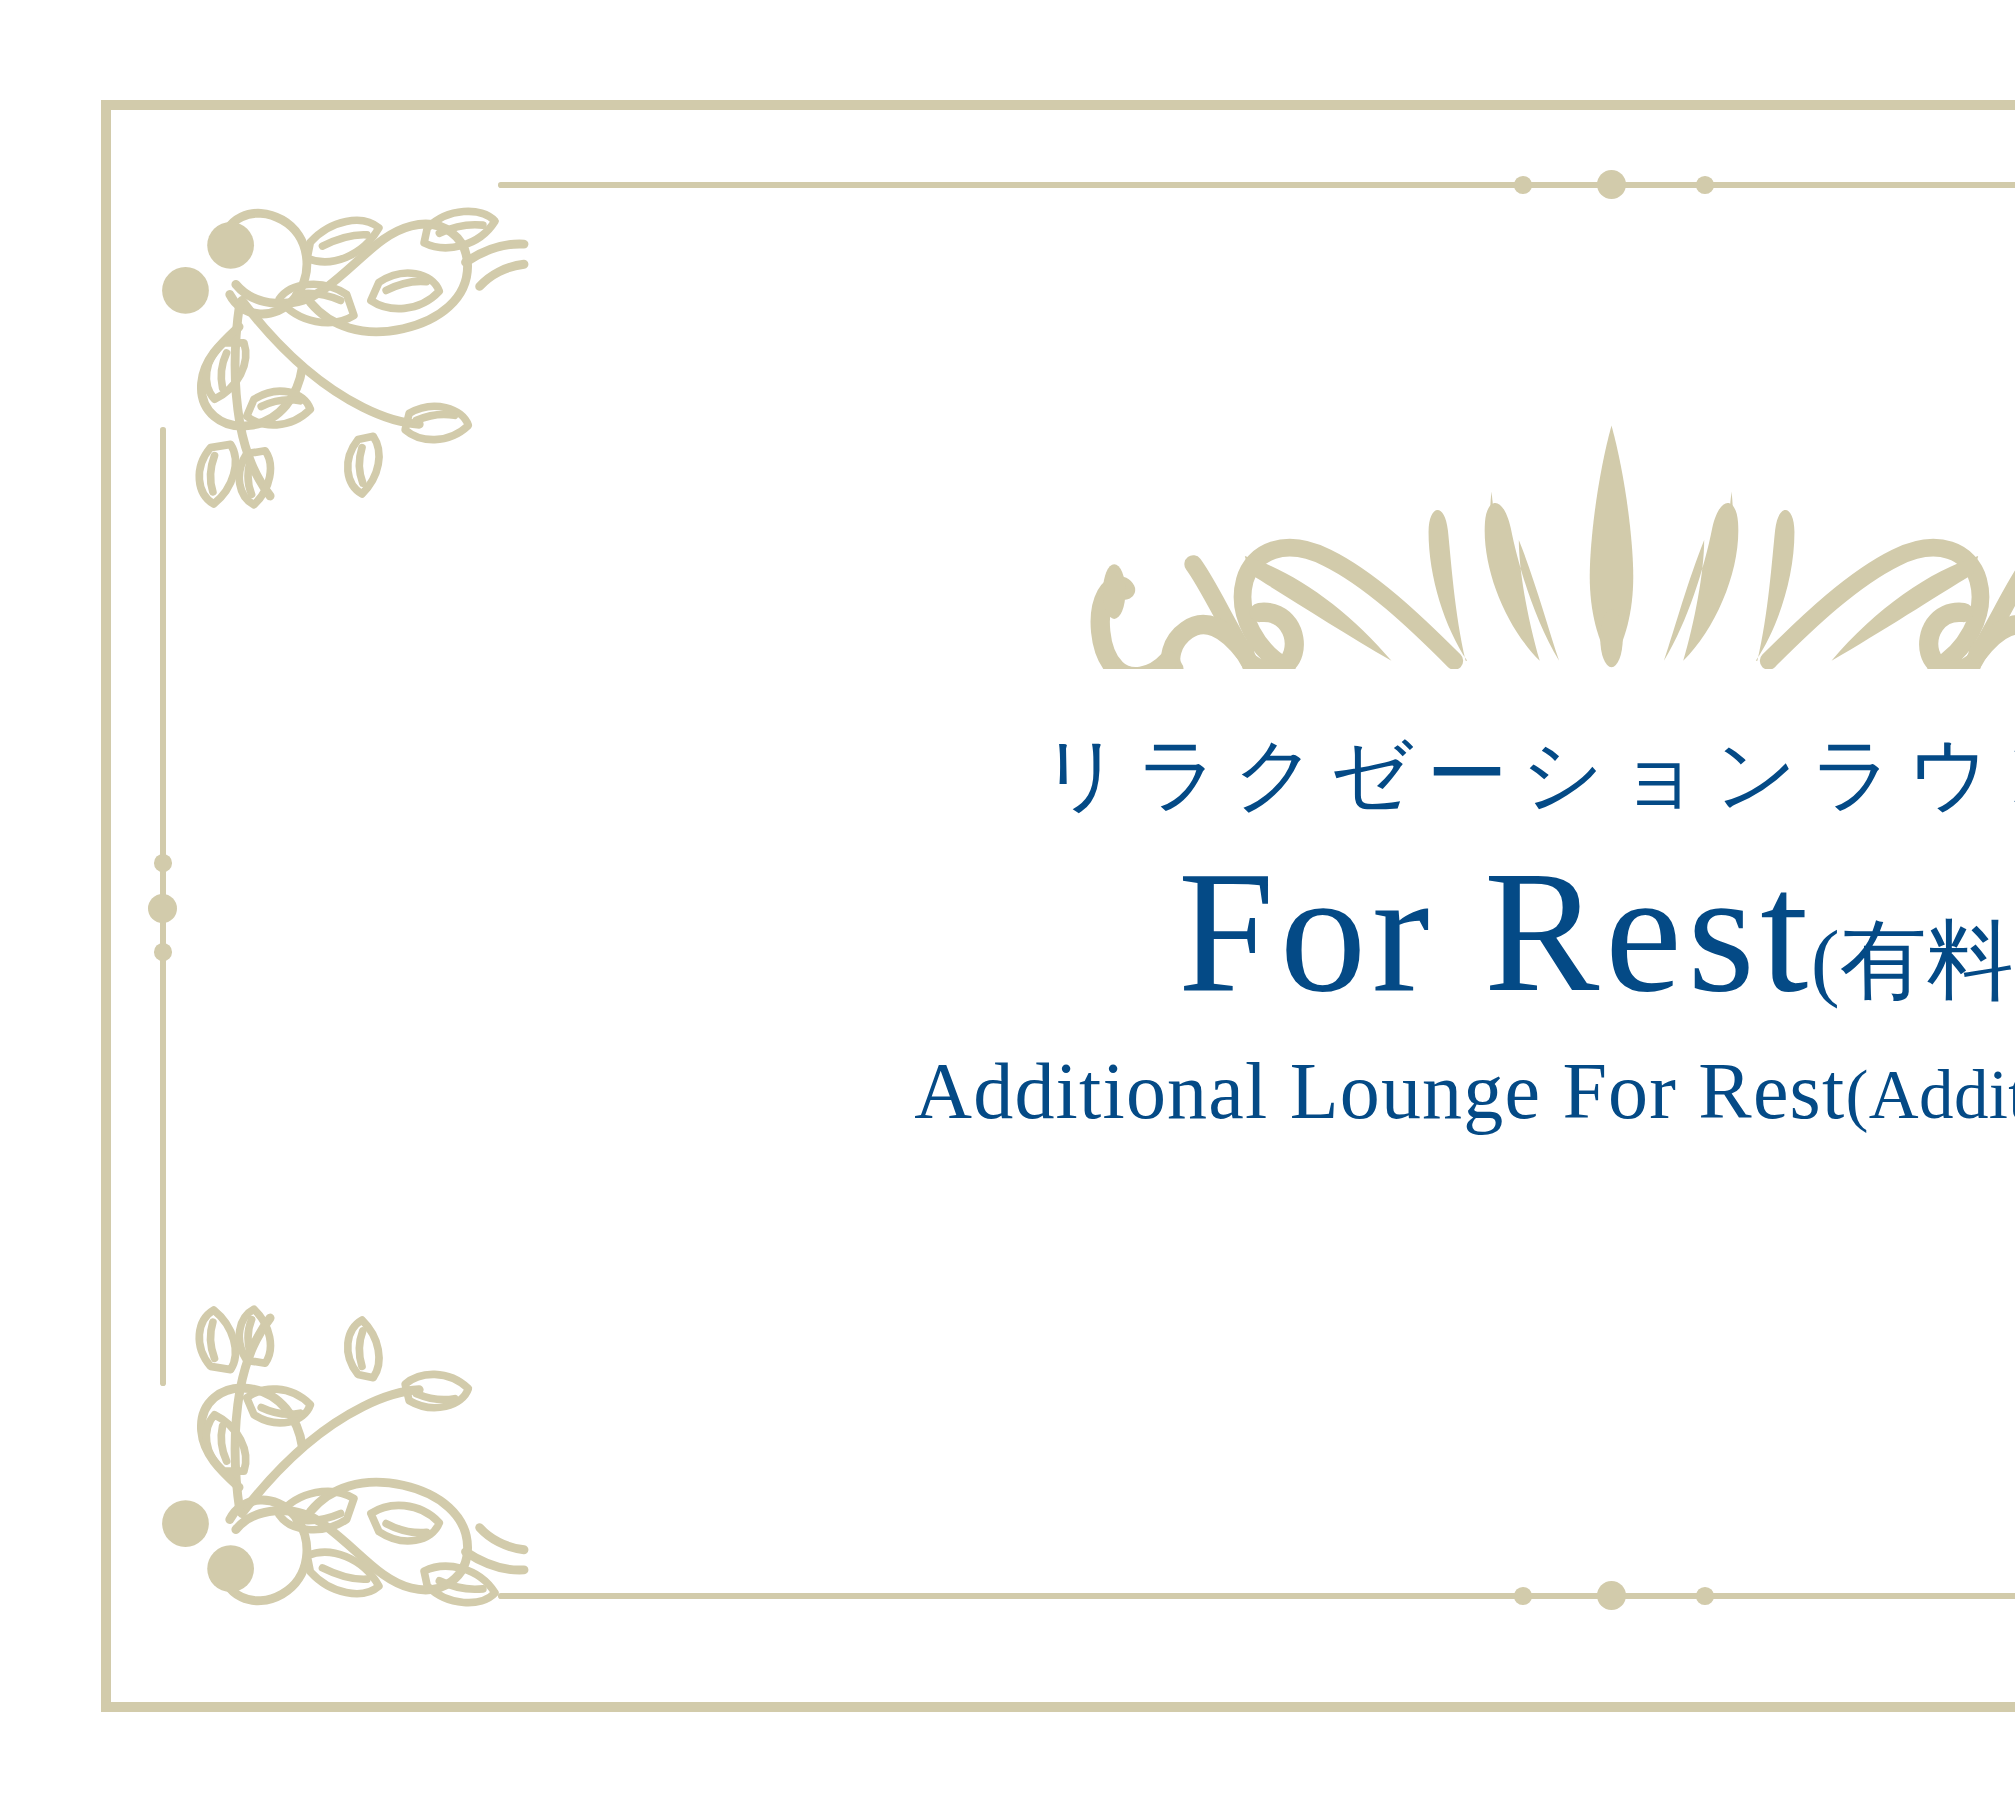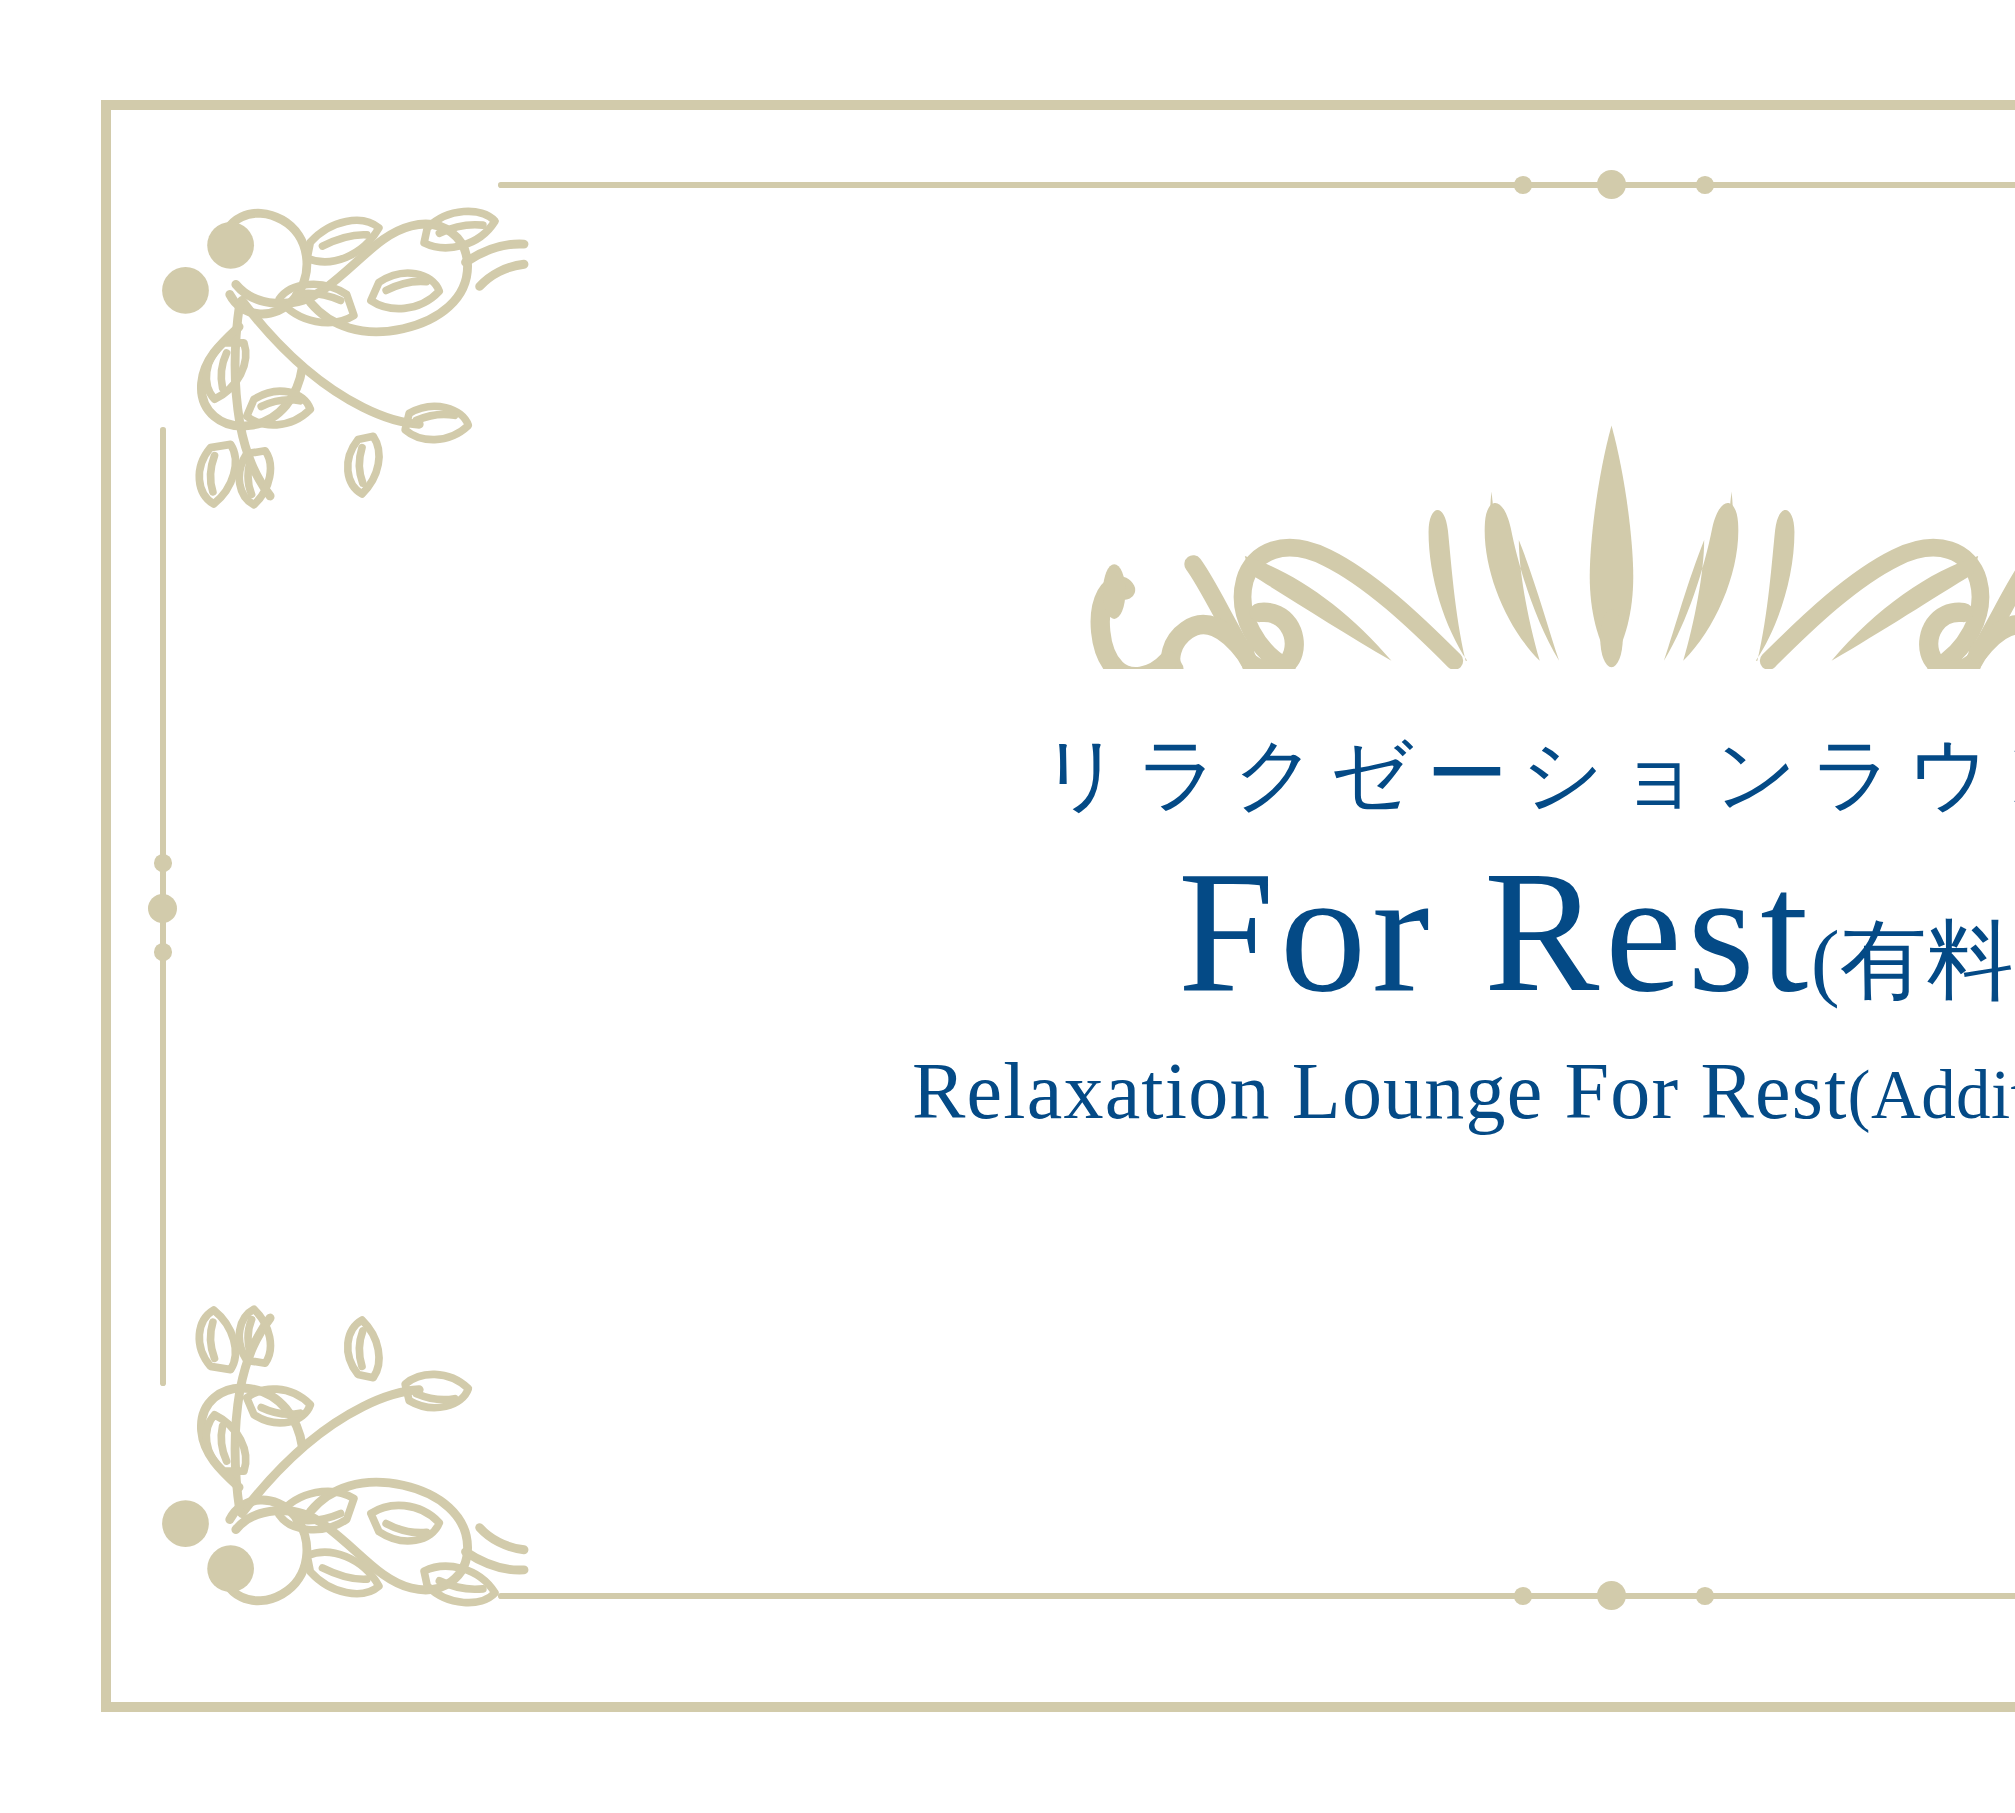--- a/index.html
+++ b/index.html
@@ -324,19 +324,19 @@
 
   <div id="text-block">
 
     <div id="kana-line">リラクゼーションラウンジ</div>
 
     <div id="title-line">
       <span id="title-main">For Rest</span><span id="title-paren">(有料)</span>
     </div>
 
     <div id="subtitle-line">
-      <span>Relaxation Lounge For Rest</span><span id="subtitle-paren">(Additional Fee)</span>
+      <span>Additional Lounge For Rest</span><span id="subtitle-paren">(Additional Fee)</span>
     </div>
 
   </div>
 
 </div>
 
 
 </body></html>

